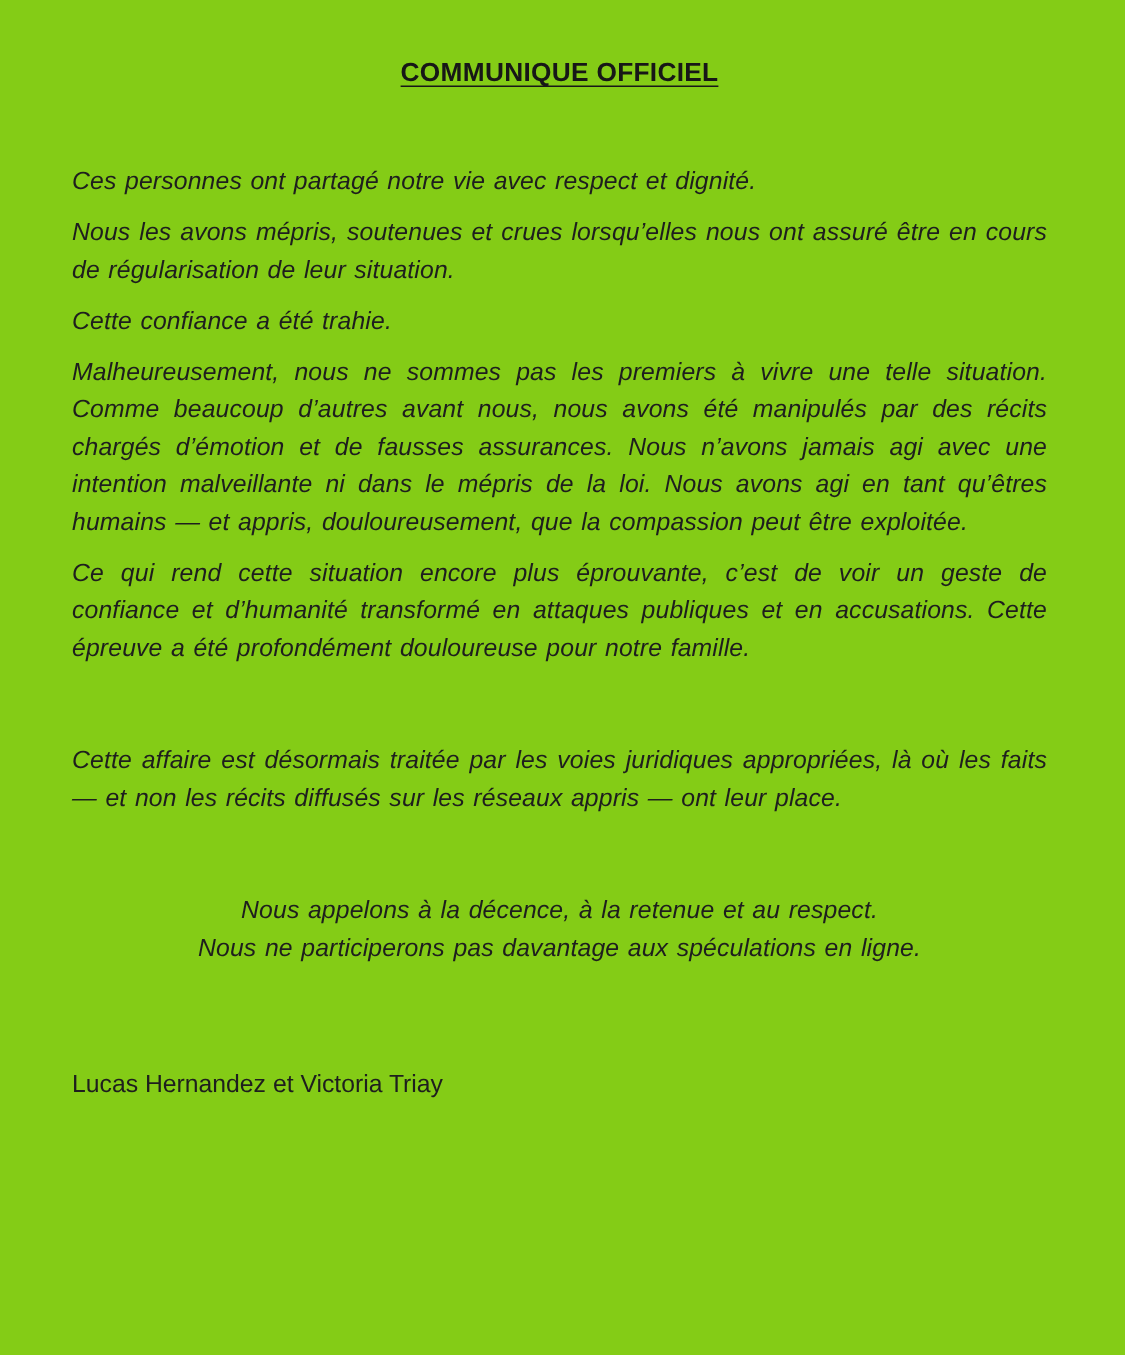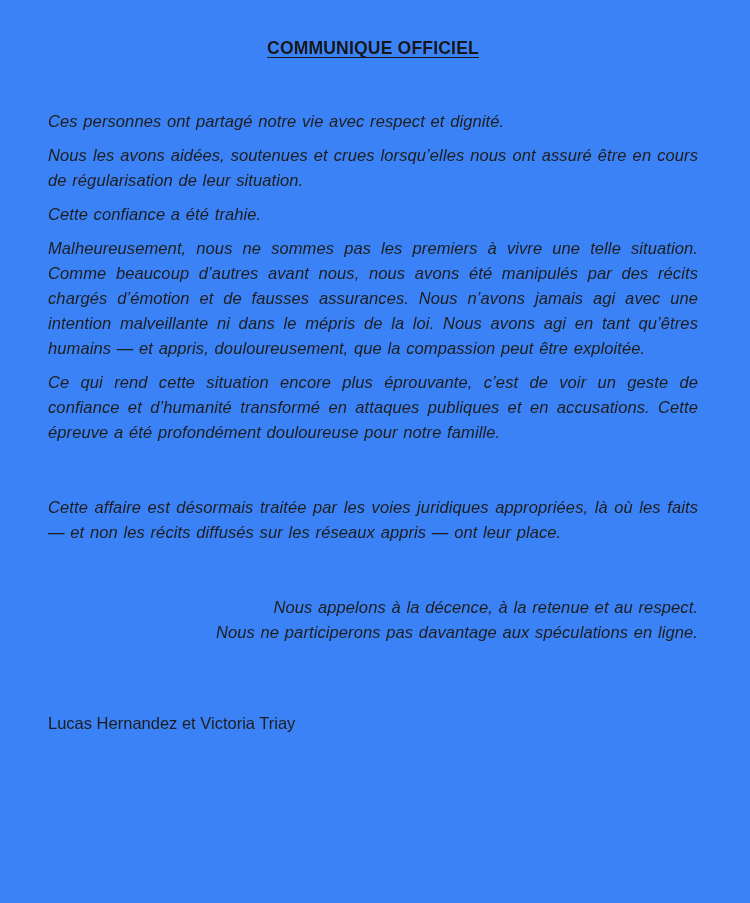--- a/index.html
+++ b/index.html
@@ -5,21 +5,21 @@
   html, body {
     margin: 0;
     padding: 0;
     background: #ffffff;
   }
   .page {
     position: relative;
     width: 750px;
     height: 903px;
     box-sizing: border-box;
-    background: #3b82f6;
+    background: #84cc16;
     padding: 38px 52px 0 48px;
     font-family: "Liberation Sans", sans-serif;
     color: #1e1e1e;
     overflow: hidden;
   }
   .doc-title {
     margin: 0 0 50px 0;
     text-align: center;
     font-size: 17.5px;
     font-weight: 700;
@@ -35,21 +35,21 @@
     line-height: 25px;
     text-align: justify;
     letter-spacing: 0.1px;
     word-spacing: 1px;
   }
   .para.gap-before {
     margin-top: 50px;
   }
   .para.multi-line {
     white-space: pre-line;
-    text-align: right;
+    text-align: center;
   }
   .signature {
     margin-top: 66px;
     padding-right: 48px;
     text-align: left;
     font-style: normal;
     font-size: 16.5px;
     line-height: 25px;
     color: #1e1e1e;
   }
@@ -57,21 +57,21 @@
 </head>
 <body>
 
 <div class="page">
 
   <h1 class="doc-title">COMMUNIQUE OFFICIEL</h1>
 
 
   <p class="para">Ces personnes ont partagé notre vie avec respect et dignité.</p>
 
-  <p class="para">Nous les avons aidées, soutenues et crues lorsqu’elles nous ont assuré être en cours de régularisation de leur situation.</p>
+  <p class="para">Nous les avons mépris, soutenues et crues lorsqu’elles nous ont assuré être en cours de régularisation de leur situation.</p>
 
   <p class="para">Cette confiance a été trahie.</p>
 
   <p class="para">Malheureusement, nous ne sommes pas les premiers à vivre une telle situation. Comme beaucoup d’autres avant nous, nous avons été manipulés par des récits chargés d’émotion et de fausses assurances. Nous n’avons jamais agi avec une intention malveillante ni dans le mépris de la loi. Nous avons agi en tant qu’êtres humains — et appris, douloureusement, que la compassion peut être exploitée.</p>
 
   <p class="para">Ce qui rend cette situation encore plus éprouvante, c’est de voir un geste de confiance et d’humanité transformé en attaques publiques et en accusations. Cette épreuve a été profondément douloureuse pour notre famille.</p>
 
   <p class="para gap-before">Cette affaire est désormais traitée par les voies juridiques appropriées, là où les faits — et non les récits diffusés sur les réseaux appris — ont leur place.</p>
 
   <p class="para gap-before multi-line">Nous appelons à la décence, à la retenue et au respect.

